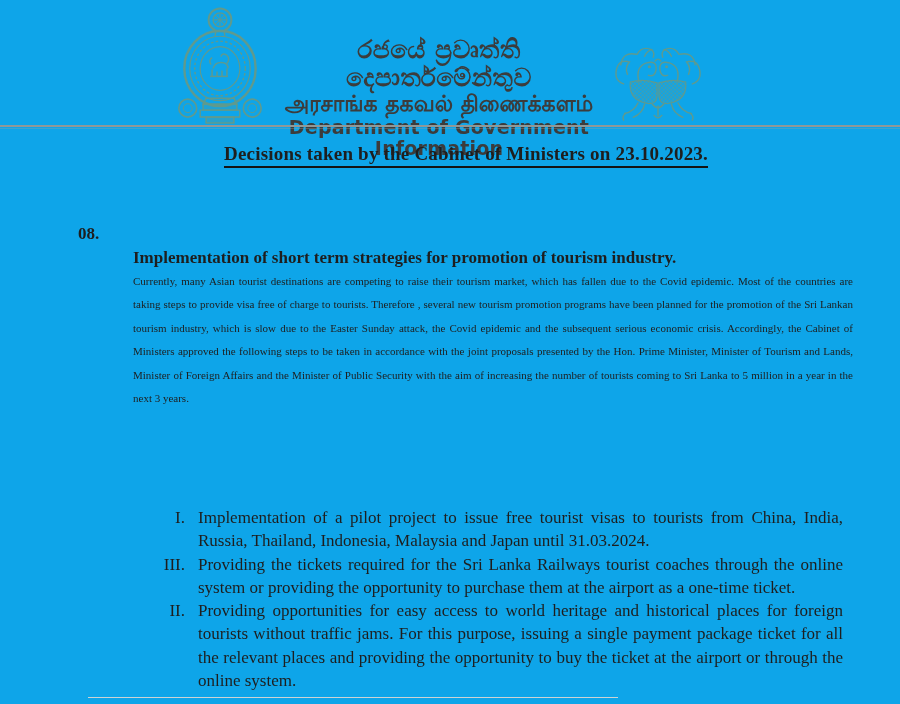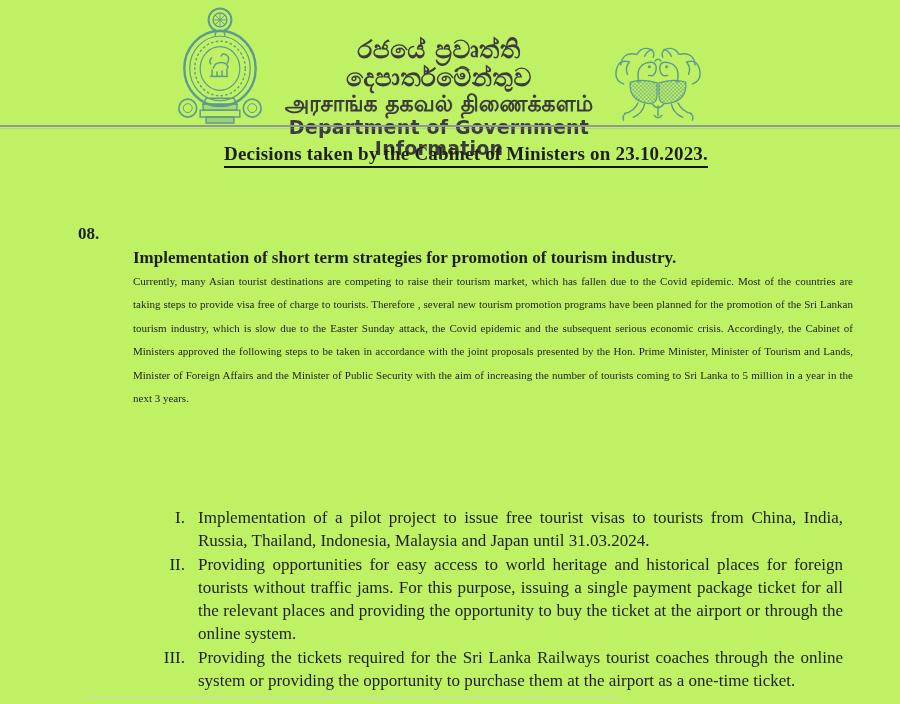--- a/index.html
+++ b/index.html
@@ -9,21 +9,21 @@
     --rule:#8f9898;
   }
   *{box-sizing:border-box;margin:0;padding:0;}
   html,body{background:#ffffff;}
   body{
     width:900px;height:704px;
     position:relative;overflow:hidden;
     font-family:"Liberation Serif","DejaVu Serif",serif;
     color:var(--ink);
   }
-  .page{position:absolute;inset:0;background:#bef264;}
+  .page{position:absolute;inset:0;background:#0ea5e9;}
 
   
   .header{position:absolute;left:0;top:0;width:900px;height:126px;}
   .emblem-left{position:absolute;left:177px;top:6px;width:86px;height:119px;color:var(--teal);}
   .emblem-right{position:absolute;left:610px;top:40px;width:96px;height:84px;color:var(--teal);}
   .header-titles{
     position:absolute;left:281px;top:36px;width:316px;
     text-align:center;color:var(--head-ink);
     font-family:"DejaVu Sans","Liberation Sans",sans-serif;
     font-weight:bold;line-height:1.12;
@@ -161,23 +161,23 @@
   </div>
 
   <p class="body-para">Currently, many Asian tourist destinations are competing to raise their tourism market, which has fallen due to the Covid epidemic. Most of the countries are taking steps to provide visa free of charge to tourists. Therefore , several new tourism promotion programs have been planned for the promotion of the Sri Lankan tourism industry, which is slow due to the Easter Sunday attack, the Covid epidemic and the subsequent serious economic crisis. Accordingly, the Cabinet of Ministers approved the following steps to be taken in accordance with the joint proposals presented by the Hon. Prime Minister, Minister of Tourism and Lands, Minister of Foreign Affairs and the Minister of Public Security with the aim of increasing the number of tourists coming to Sri Lanka to 5 million in a year in the next 3 years.</p>
 
   <div class="roman-list">
     <div class="list-item">
       <span class="numeral">I.</span>
       <span class="item-text">Implementation of a pilot project to issue free tourist visas to tourists from China, India, Russia, Thailand, Indonesia, Malaysia and Japan until 31.03.2024.</span>
     </div>
     <div class="list-item">
+      <span class="numeral">III.</span>
+      <span class="item-text">Providing the tickets required for the Sri Lanka Railways tourist coaches through the online system or providing the opportunity to purchase them at the airport as a one-time ticket.</span>
+    </div>
+    <div class="list-item">
       <span class="numeral">II.</span>
       <span class="item-text">Providing opportunities for easy access to world heritage and historical places for foreign tourists without traffic jams. For this purpose, issuing a single payment package ticket for all the relevant places and providing the opportunity to buy the ticket at the airport or through the online system.</span>
-    </div>
-    <div class="list-item">
-      <span class="numeral">III.</span>
-      <span class="item-text">Providing the tickets required for the Sri Lanka Railways tourist coaches through the online system or providing the opportunity to purchase them at the airport as a one-time ticket.</span>
     </div>
   </div>
 
   <div class="bottom-artifact"></div>
 </div>
 
 </body></html>

